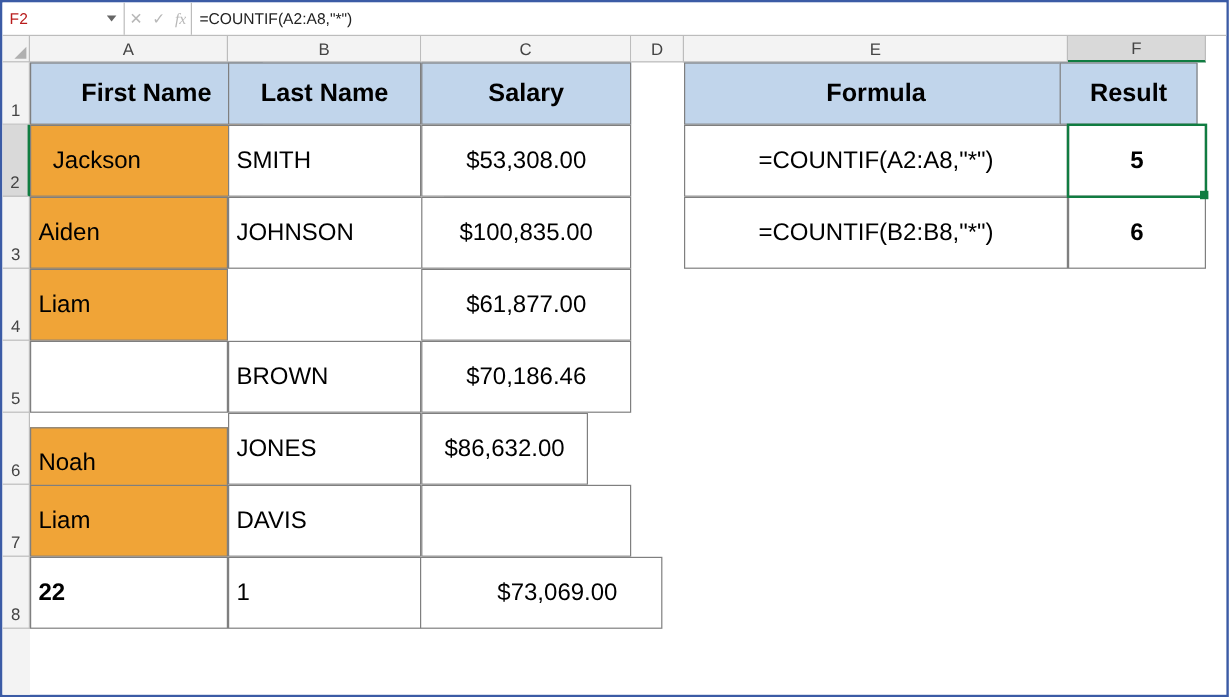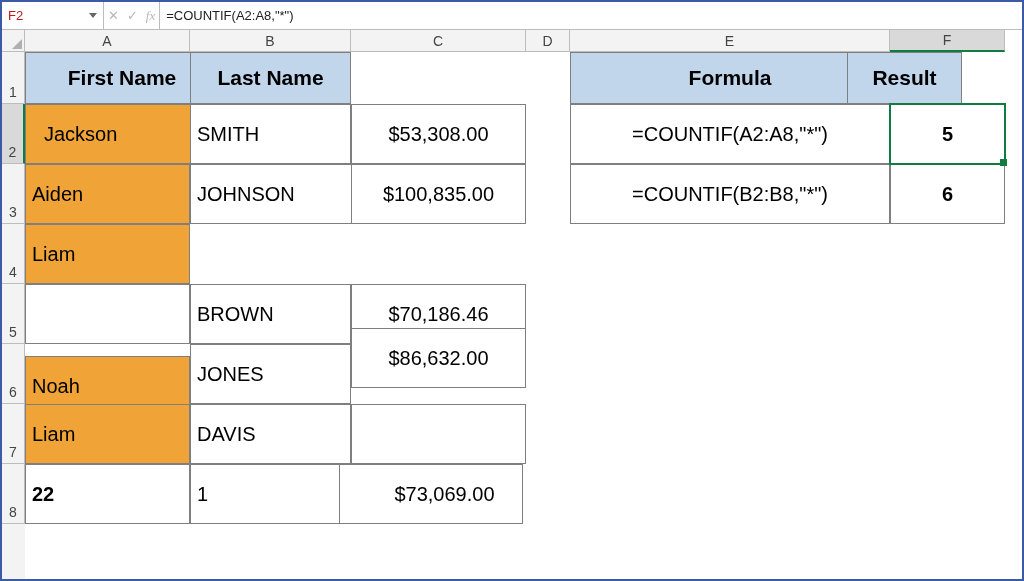--- a/index.html
+++ b/index.html
@@ -174,41 +174,43 @@
         <div class="rh rN">3</div>
         <div class="rh rN">4</div>
         <div class="rh rN">5</div>
         <div class="rh rN">6</div>
         <div class="rh rN">7</div>
         <div class="rh rN">8</div>
       </div>
       <div class="cells" id="cells" style="width:980px;height:530px;">
       <div class="cell hdr center" style="left: 0px; top: 0px; width: 194px; height: 52px;">First Name</div>
           <div class="cell hdr center" style="left: 165px; top: 0px; width: 161px; height: 52px;">Last Name</div>
+          <div class="cell hdr center" style="left: 326px; top: 0px; width: 175px; height: 52px;">Salary</div>
           <div class="cell hdr center" style="left: 545px; top: 0px; width: 320px; height: 52px;">Formula</div>
-          <div class="cell hdr center" style="left: 822px; top: 0px; width: 115px; height: 52px;">Result</div>
+          <div class="cell hdr center" style="left: 858px; top: 0px; width: 115px; height: 52px;">Result</div>
           <div class="cell bordered orange" style="left: 0px; top: 52px; width: 176px; height: 60px; padding-left: 18px;">Jackson</div>
           <div class="cell bordered" style="left: 165px; top: 52px; width: 161px; height: 60px;">SMITH</div>
           <div class="cell bordered center" style="left: 326px; top: 52px; width: 175px; height: 60px;">$53,308.00</div>
           <div class="cell bordered orange" style="left: 0px; top: 112px; width: 165px; height: 60px;">Aiden</div>
           <div class="cell bordered" style="left: 165px; top: 112px; width: 180px; height: 60px;">JOHNSON</div>
           <div class="cell bordered center" style="left: 326px; top: 112px; width: 175px; height: 60px;">$100,835.00</div>
           <div class="cell bordered orange" style="left: 0px; top: 172px; width: 165px; height: 60px;">Liam</div>
+          <div class="cell bordered center" style="left: 326px; top: 172px; width: 175px; height: 60px;">$61,877.00</div>
           <div class="cell bordered " style="left: 0px; top: 232px; width: 165px; height: 60px;"></div>
           <div class="cell bordered" style="left: 165px; top: 232px; width: 161px; height: 60px;">BROWN</div>
           <div class="cell bordered center" style="left: 326px; top: 232px; width: 175px; height: 60px;">$70,186.46</div>
           <div class="cell bordered orange" style="left: 0px; top: 304px; width: 165px; height: 60px; text-align: center;">Noah</div>
           <div class="cell bordered" style="left: 165px; top: 292px; width: 161px; height: 60px;">JONES</div>
-          <div class="cell bordered center" style="left: 326px; top: 276px; width: 175px; height: 60px;">$86,632.00</div>
+          <div class="cell bordered center" style="left: 326px; top: 292px; width: 139px; height: 60px;">$86,632.00</div>
           <div class="cell bordered orange" style="left: 0px; top: 352px; width: 165px; height: 60px;">Liam</div>
           <div class="cell bordered" style="left: 165px; top: 352px; width: 161px; height: 60px;">DAVIS</div>
           <div class="cell bordered center" style="left: 326px; top: 352px; width: 175px; height: 60px;"></div>
           <div class="cell bordered " style="left: 0px; top: 412px; width: 165px; height: 60px; font-weight: bold;">22</div>
           <div class="cell bordered" style="left: 165px; top: 412px; width: 161px; height: 60px;">1</div>
-          <div class="cell bordered center" style="left: 314px; top: 412px; width: 184px; height: 60px; padding-left: 33px;">$73,069.00</div>
+          <div class="cell bordered center" style="left: 325px; top: 412px; width: 202px; height: 60px; padding-left: 33px;">$73,069.00</div>
           <div class="cell bordered center" style="left: 545px; top: 52px; width: 320px; height: 60px;">=COUNTIF(A2:A8,"*")</div>
           <div class="cell bordered bold center active-cell" style="left: 865px; top: 52px; width: 115px; height: 60px;">5<div class="active-handle"></div></div>
           <div class="cell bordered center" style="left: 545px; top: 112px; width: 320px; height: 60px;">=COUNTIF(B2:B8,"*")</div>
           <div class="cell bordered bold center" style="left: 865px; top: 112px; width: 115px; height: 60px;">6</div>
         </div>
     </div>
   </div>
 </div>
 
 </body></html>

